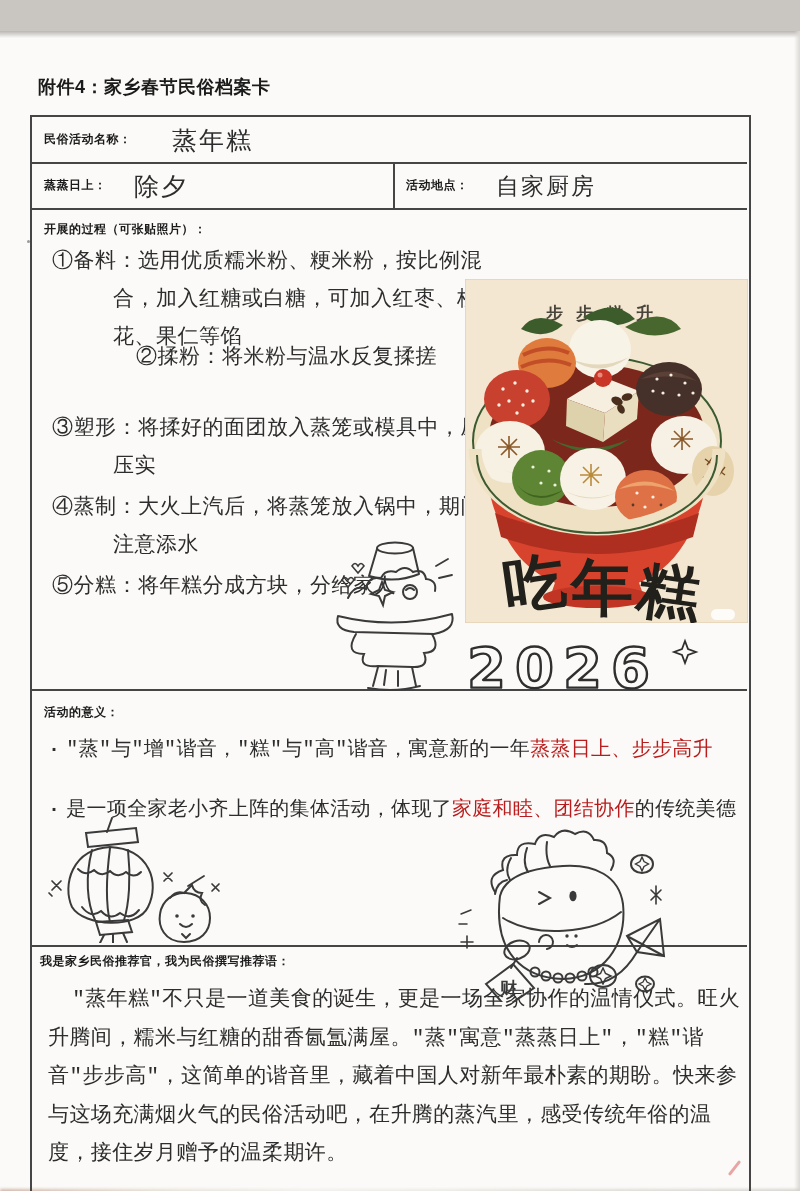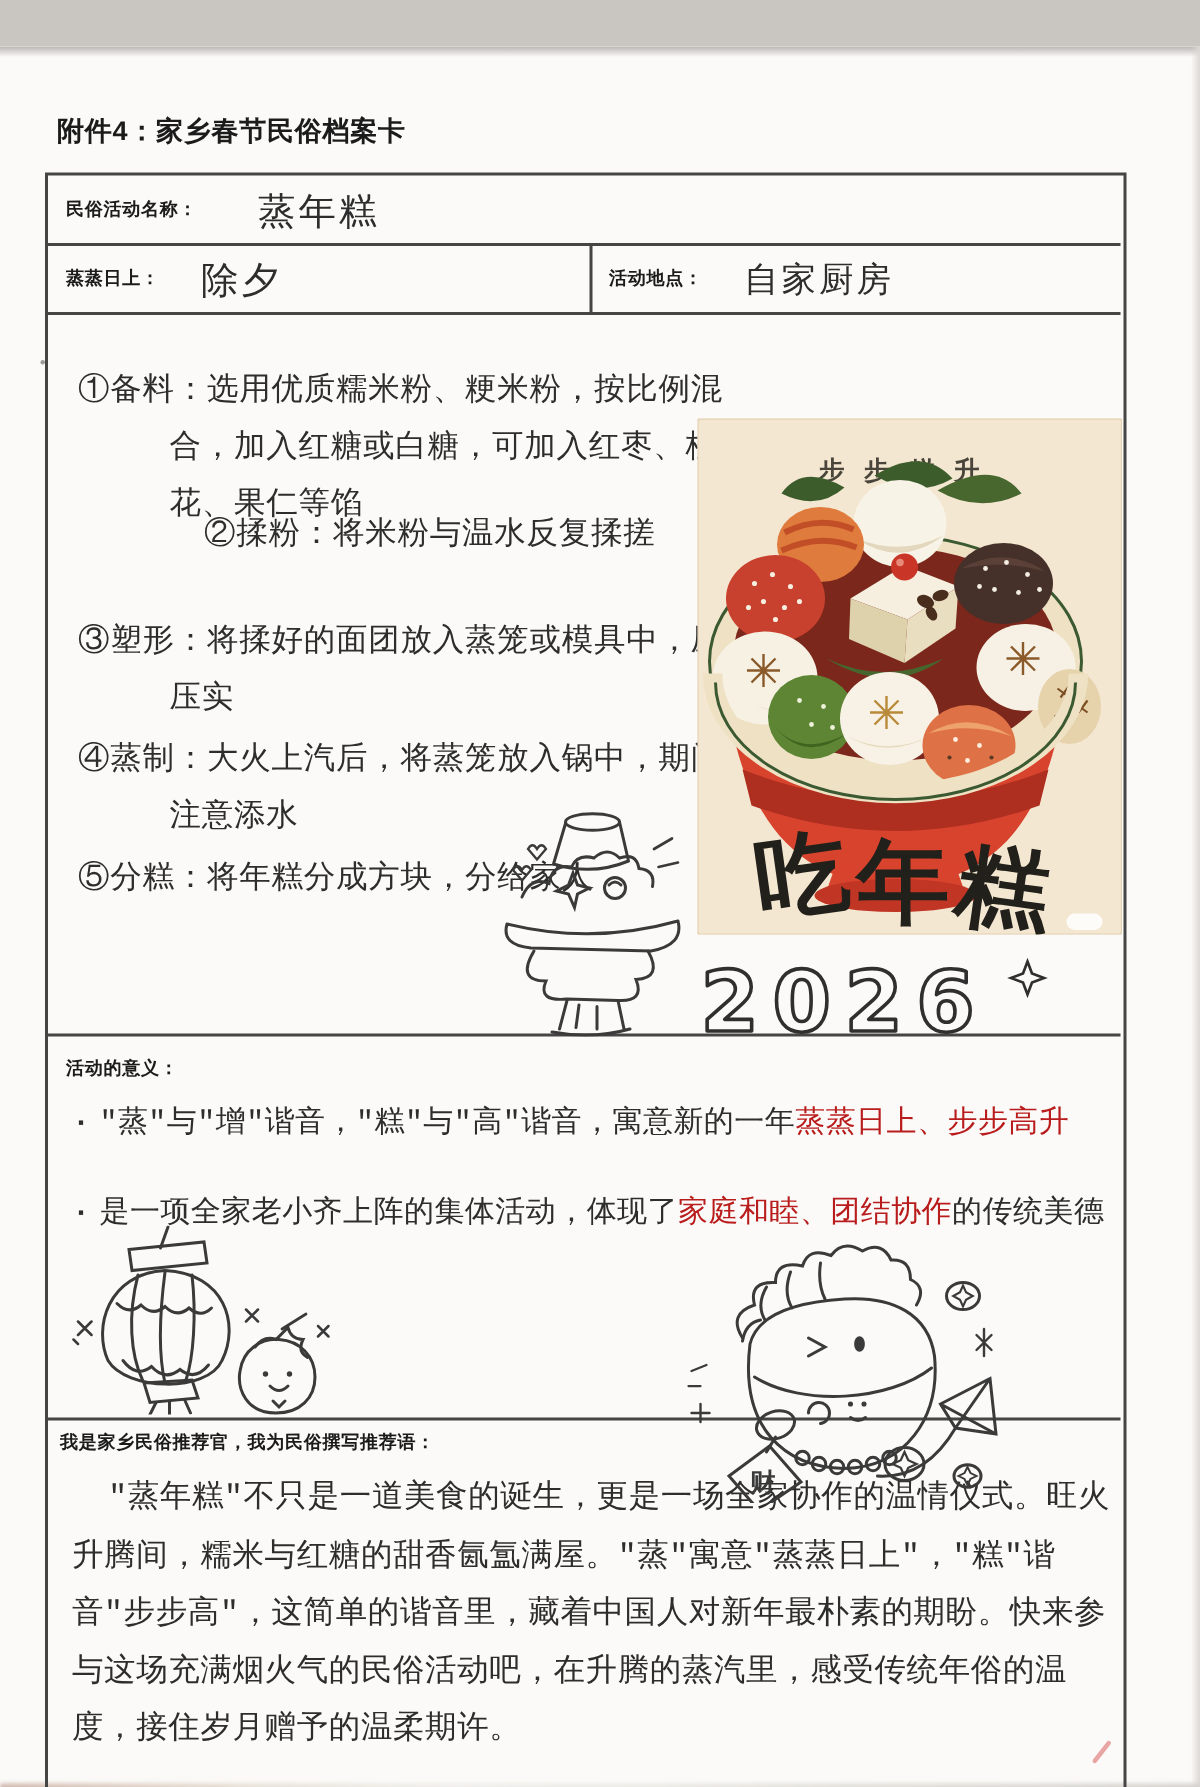--- a/index.html
+++ b/index.html
@@ -54,20 +54,21 @@
   <div class="rule" style="left:393px;top:131px;width:2px;height:48px;"></div>
 
   <div class="abs print label" style="left:44px;top:100px;">民俗活动名称：</div>
   <div class="abs hw bigval" style="left:172px;top:93px;">蒸年糕</div>
 
   <div class="abs print label" style="left:44px;top:146px;">蒸蒸日上：</div>
   <div class="abs hw bigval" style="left:134px;top:139px;">除夕</div>
   <div class="abs print label" style="left:406px;top:146px;">活动地点：</div>
   <div class="abs hw" style="left:496px;top:140px;font-size:23px;letter-spacing:2px;">自家厨房</div>
 
+  <div class="abs print label" style="left:44px;top:190px;">开展的过程（可张贴照片）：</div>
 
   <div class="abs hw step" style="left:52px;top:212px;">
     <span>①</span><span>备料：</span><span>选用优质糯米粉、粳米粉，按比例混合，加入红糖或白糖，可加入红枣、桂花、果仁等馅</span>
   </div>
   <div class="abs hw step" style="left:52px;top:308px;text-align:center;">
     <span>②</span><span>揉粉：</span><span>将米粉与温水反复揉搓</span>
   </div>
   <div class="abs hw step" style="left:52px;top:379px;">
     <span>③</span><span>塑形：</span><span>将揉好的面团放入蒸笼或模具中，压平压实</span>
   </div>

